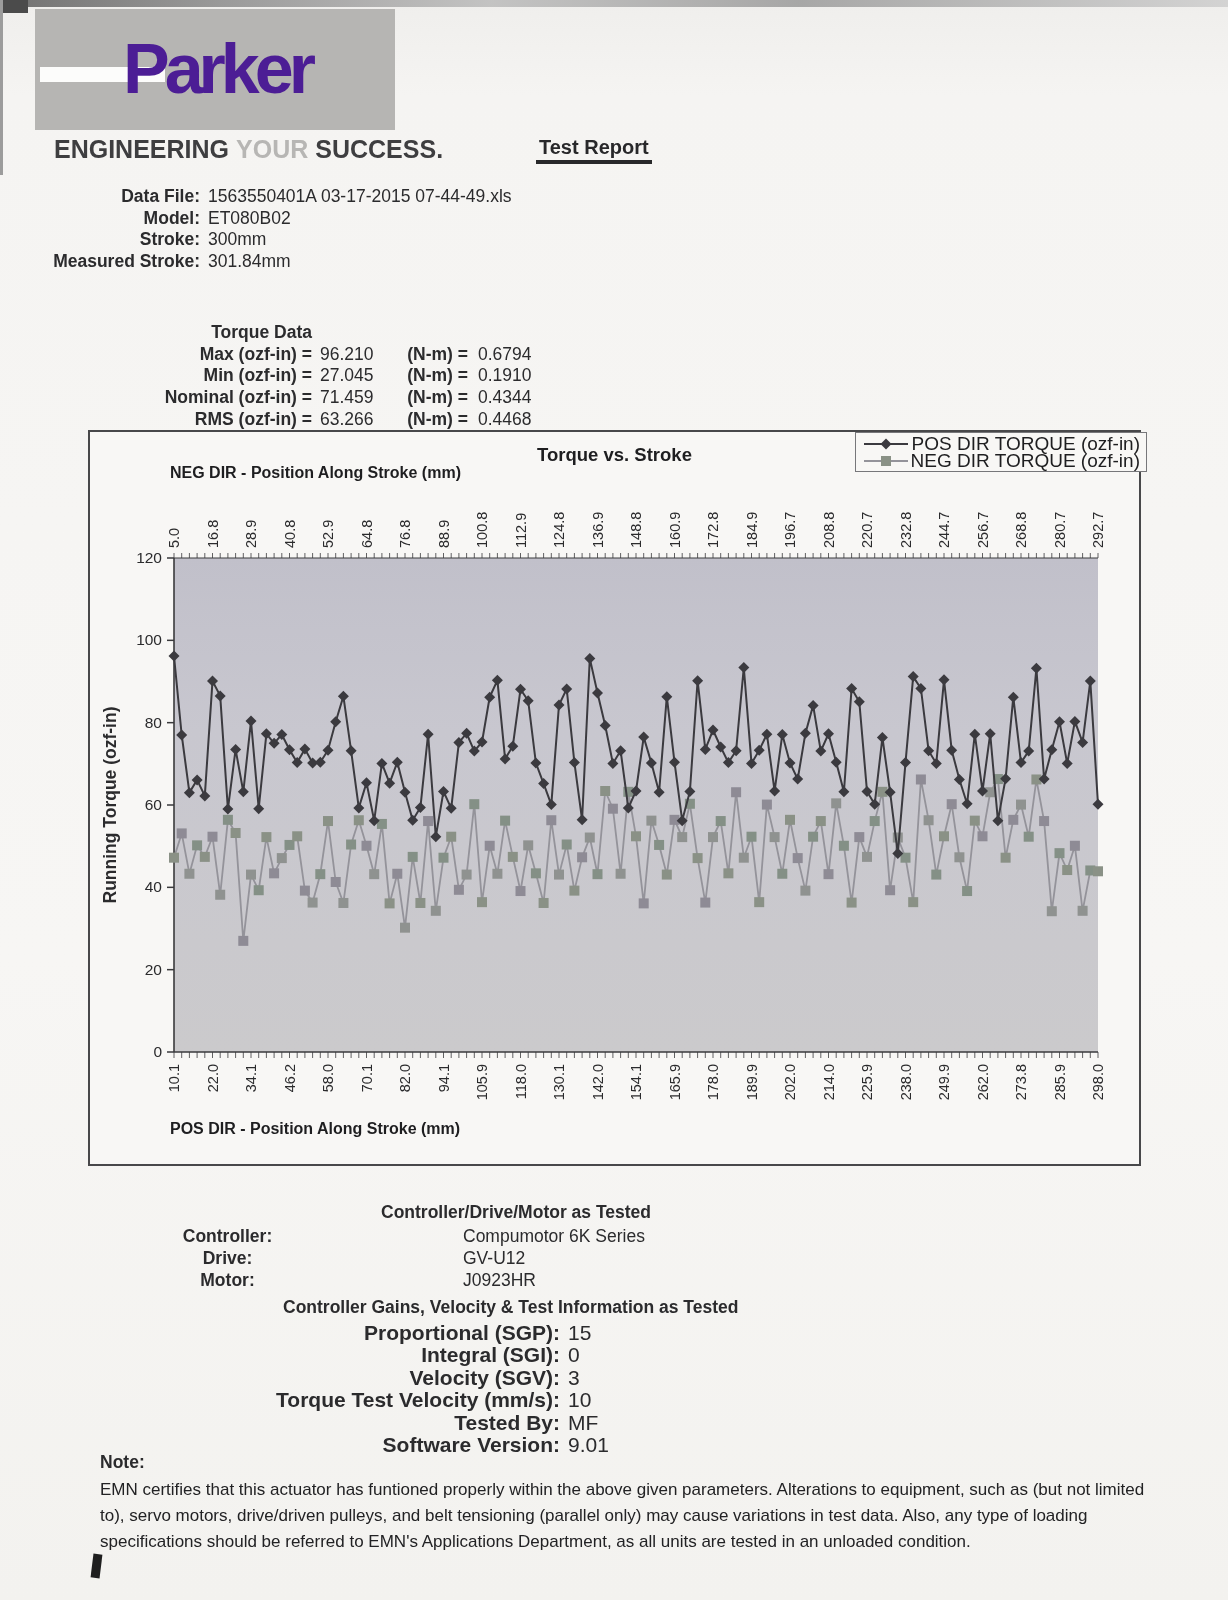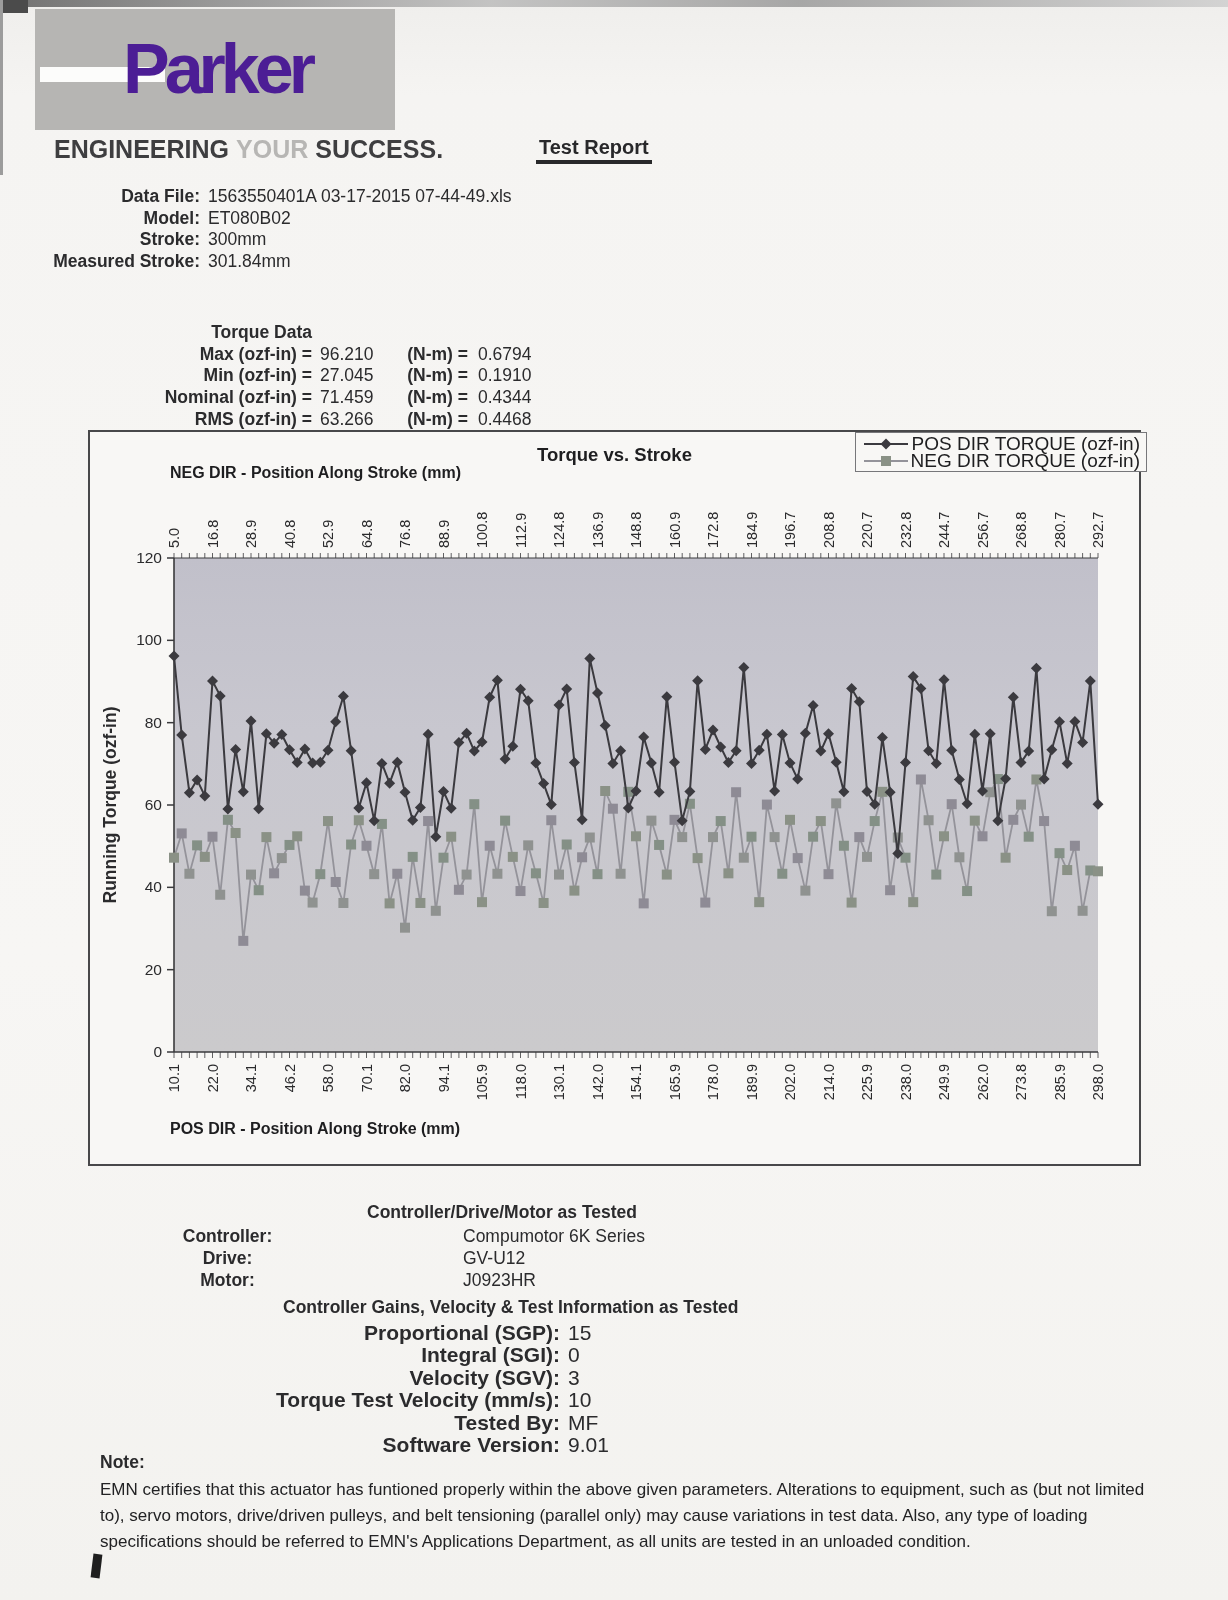--- a/index.html
+++ b/index.html
@@ -664,21 +664,21 @@
         <div class="legend-row">
           <svg width="48" height="14">
             <line x1="2" y1="7" x2="46" y2="7" stroke="#94939a" stroke-width="2"></line>
             <rect x="19" y="2" width="10" height="10" fill="#8a9186"></rect>
           </svg>
           <span>NEG DIR TORQUE (ozf-in)</span>
         </div>
       </div>
   </div>
 
-  <div class="section-header" style="left:367px;top:1202px;">Controller/Drive/Motor as Tested</div>
+  <div class="section-header" style="left:381px;top:1202px;">Controller/Drive/Motor as Tested</div>
   <div class="ctrl-block">
     <div class="kv-row"><span class="ctrl-label">Controller:</span><span class="kv-value">Compumotor 6K Series</span></div>
     <div class="kv-row"><span class="ctrl-label">Drive:</span><span class="kv-value">GV-U12</span></div>
     <div class="kv-row"><span class="ctrl-label">Motor:</span><span class="kv-value">J0923HR</span></div>
   </div>
 
   <div class="section-header" style="left:283px;top:1297px;">Controller Gains, Velocity &amp; Test Information as Tested</div>
   <div class="gains-block">
     <div class="kv-row"><span class="gains-label">Proportional (SGP):</span><span class="kv-value">15</span></div>
     <div class="kv-row"><span class="gains-label">Integral (SGI):</span><span class="kv-value">0</span></div>

